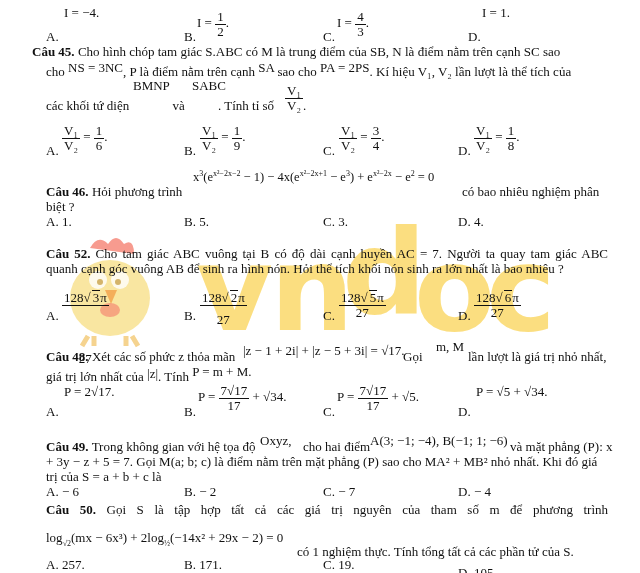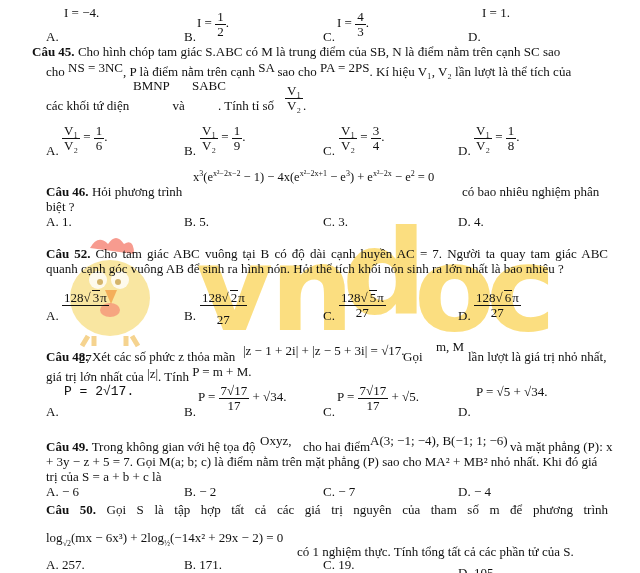--- a/index.html
+++ b/index.html
@@ -205,21 +205,21 @@
   <span class="abs" style="left:403px;top:350px;">Gọi</span>
   <span class="abs" style="left:436px;top:340px;">m, M</span>
   <span class="abs" style="left:468px;top:350px;">lần lượt là giá trị nhỏ nhất,</span>
   <div class="abs" style="left:46px;top:370px;">
     <span>giá trị lớn nhất của</span>
     <span style="position:relative;top:-3px;">|z|</span><span>. Tính</span>
     <span style="position:relative;top:-5px;">P = m + M.</span>
   </div>
 
   <div>
-    <span class="abs" style="left:64px;top:385px;font-family:Liberation Mono, monospace;">P = 2√17.</span>
+    <span class="abs" style="left:64px;top:385px;">P = 2√17.</span>
     <span class="abs" style="left:46px;top:405px;">A.</span>
 
     <span class="abs" style="left:184px;top:405px;">B.</span>
     <span class="abs" style="left:198px;top:384px;">
       <span>P =</span>
       <span class="frac">
           <span class="num">7√17</span>
           <span class="den">17</span>
         </span>
       <span>+ √34.</span>

